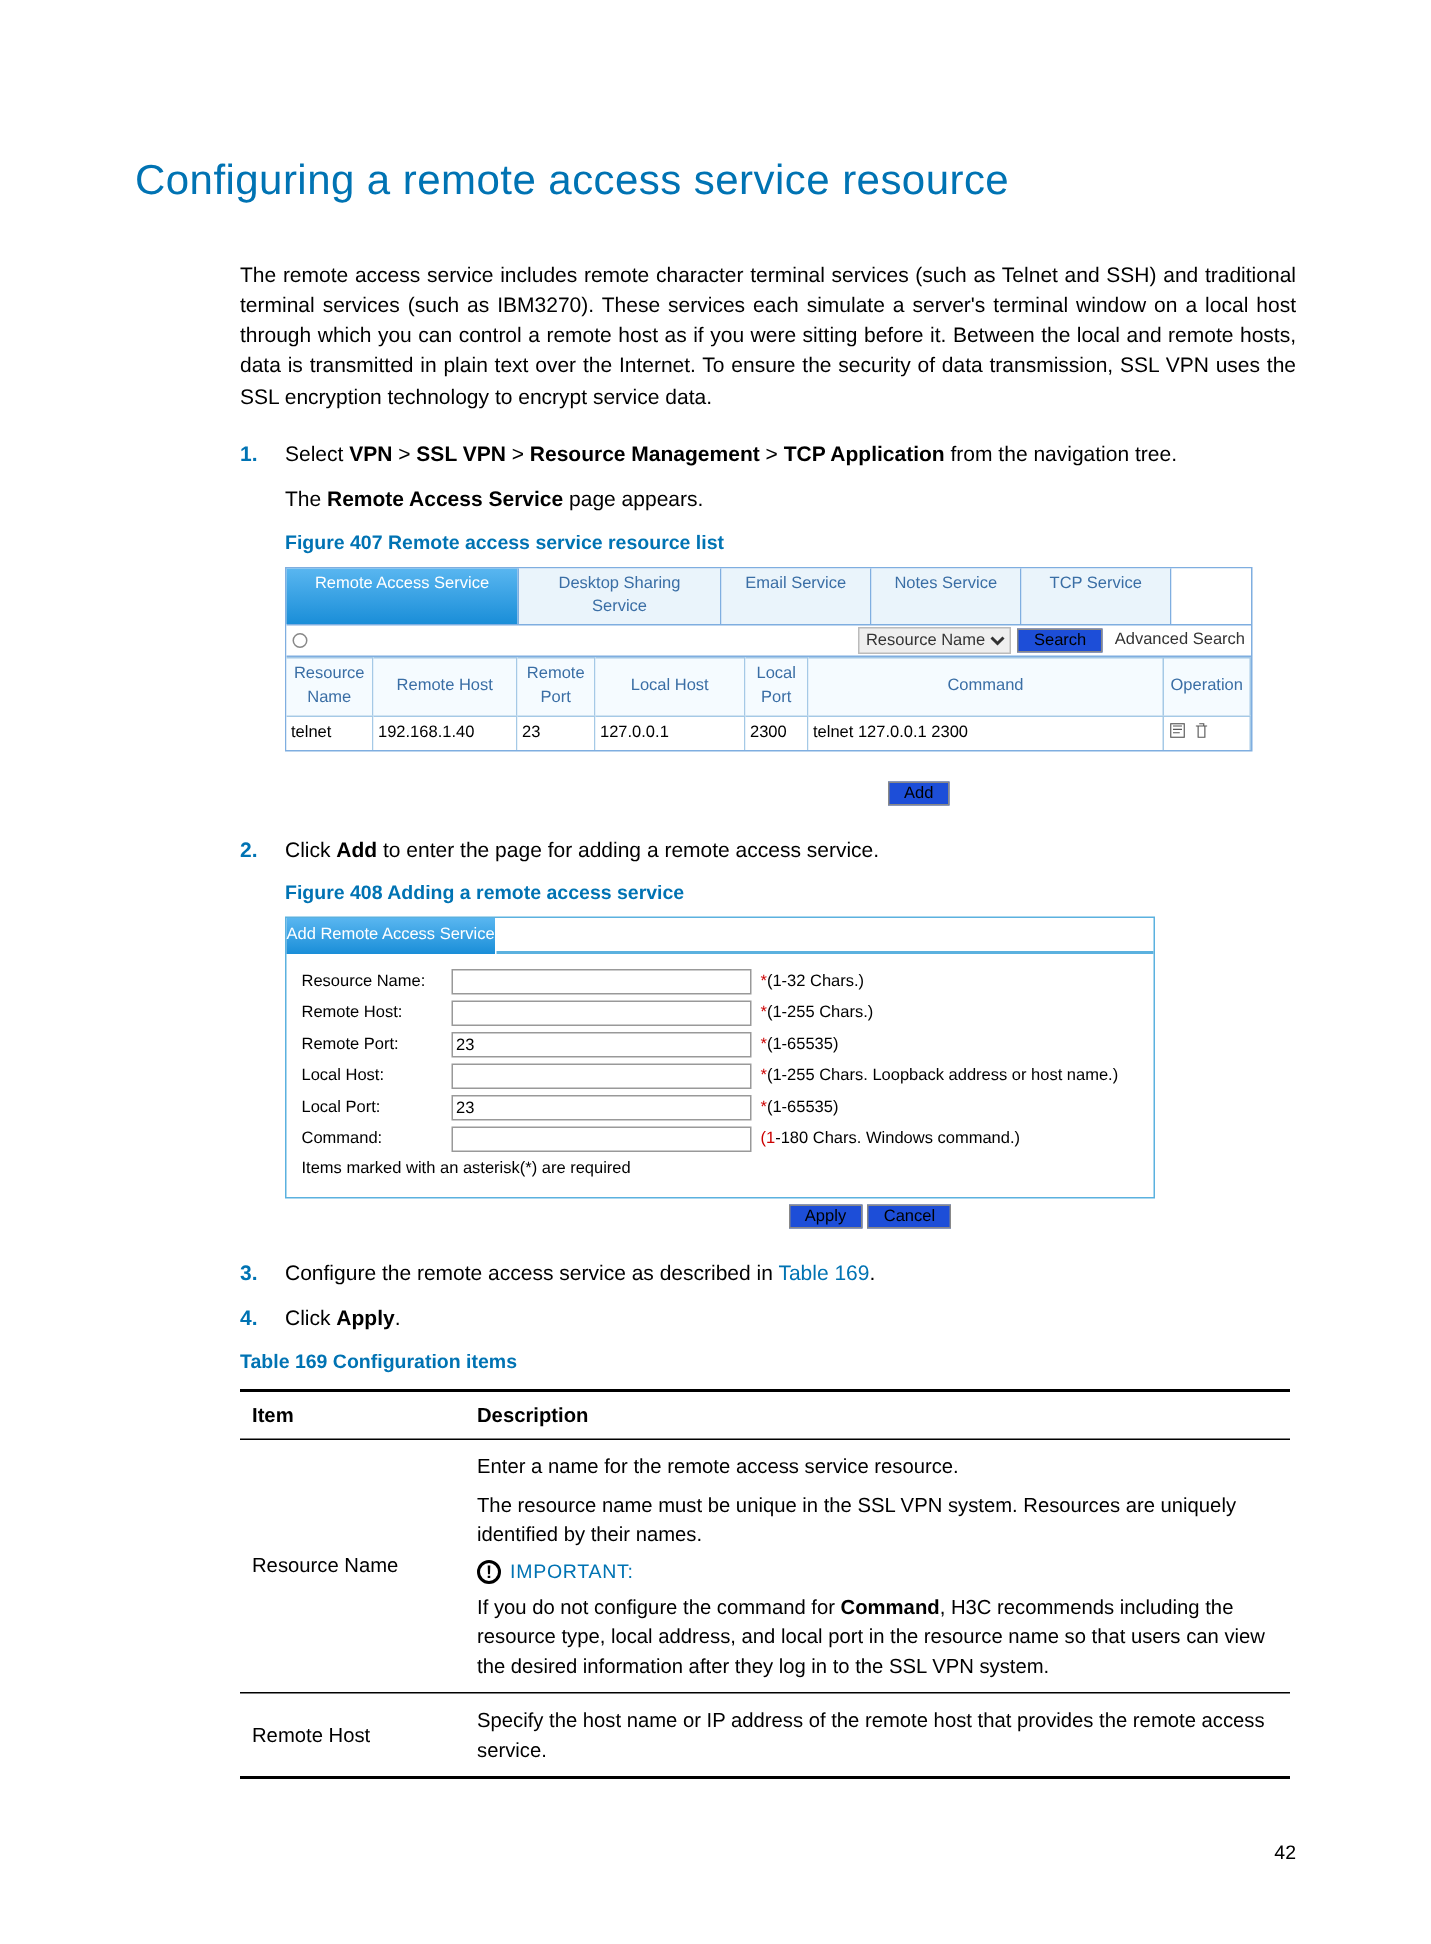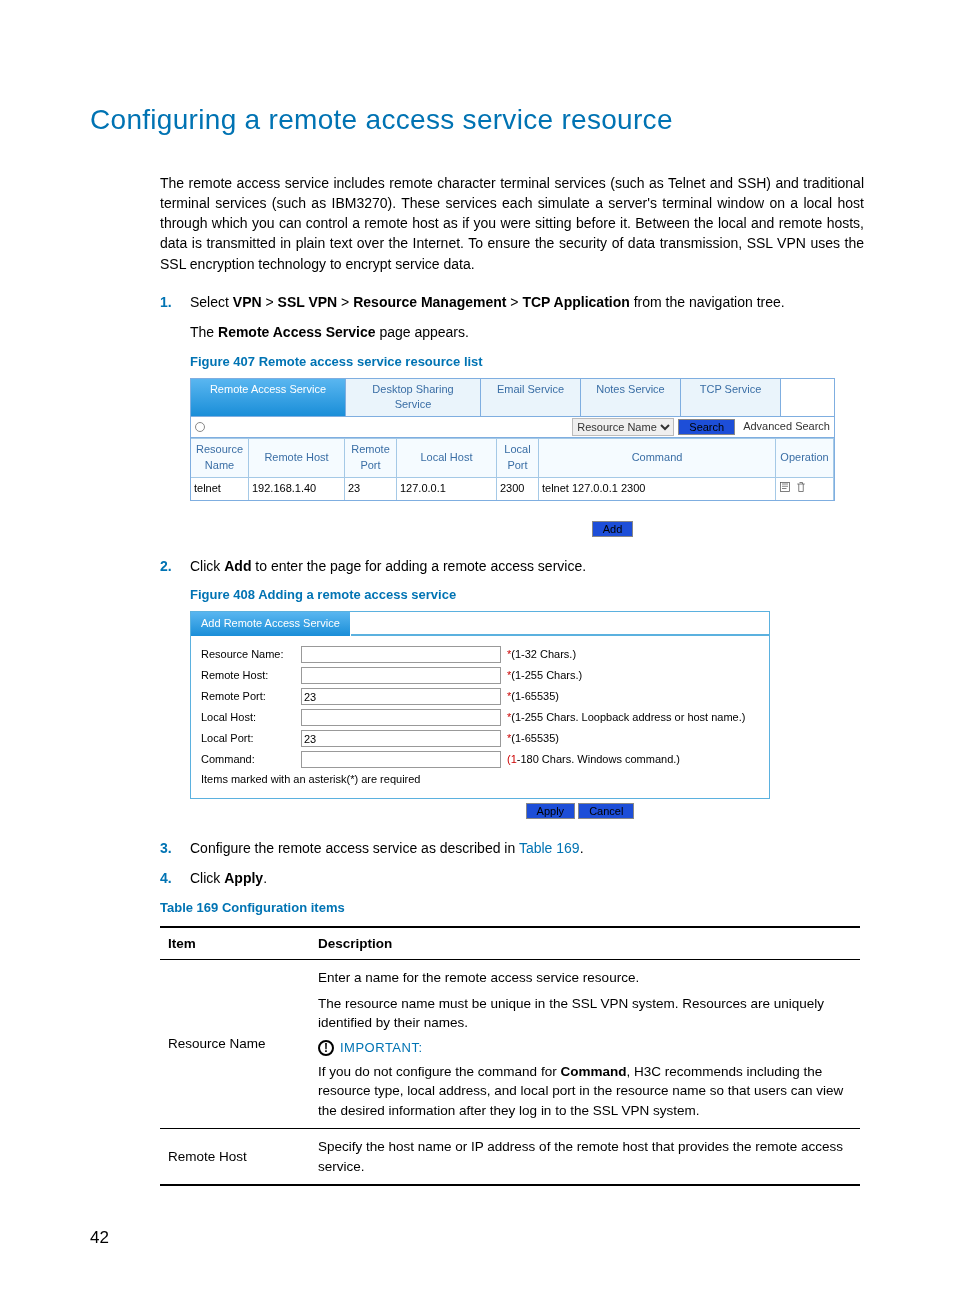--- a/index.html
+++ b/index.html
@@ -53,42 +53,42 @@
   .f407 .cell { border-right:1px solid #a5c9e6; border-top:1px solid #a5c9e6; padding:3px 3px; overflow:hidden;}
   .f407 .headrow .cell { color:#3a6ea5; background:#f5fbff; text-align:center; display:flex; align-items:center; justify-content:center; min-height:30px;}
   .f407 .datarow .cell { background:#fff; }
   .c-rn{width:58px;} .c-rh{width:96px;} .c-rp{width:52px;} .c-lh{width:100px;} .c-lp{width:42px;} .c-cmd{flex:1;} .c-op{width:58px; border-right:none;}
   .addbtn-wrap { text-align:center; margin-top:20px; margin-left:100px; width:645px; font-size:11px;}
   .btn { border:1px solid #888; background:#1d4ed8; padding:1px 10px; font-size:11px; }
 
   
   .f408 { border:1px solid #5bb1df; font-size:11px; width:580px; }
   .f408 .hdr { display:flex; }
-  .f408 .hdr .tab408 { background: linear-gradient(#59b6f0,#1a8ed8); color:#fff; padding:4px 10px; border-right:1px solid #fff;}
+  .f408 .hdr .tab408 { background: linear-gradient(#59b6f0,#1a8ed8); color:#fff; padding:4px 0; border-right:1px solid #fff;}
   .f408 .hdr .rest { flex:1; border-bottom:2px solid #5bb1df; }
   .f408 .formbody { padding: 8px 0 6px 0; }
   .f408 .frow { display:flex; align-items:center; padding:2px 10px; }
   .f408 .flabel { width:100px; }
   .f408 .finput { width:200px; border:1px solid #999; height:17px; font-size:11px; padding:0 2px;}
   .f408 .fhint { margin-left:6px; color:#000; }
   .f408 .fhint::first-letter { color:#c00; }
   .f408 .note { font-size:11px; padding:2px 10px 4px 10px; }
   .f408btnwrap { width:580px; margin-left:100px; text-align:center; margin-top:4px; font-size:11px;}
 
   
   table.t169 { margin-left:70px; border-collapse: collapse; width: 700px; font-size: 13.5px; }
   table.t169 th { text-align:left; border-top:2px solid #000; border-bottom:1px solid #000; padding:6px 4px 6px 8px; font-weight:bold;}
   table.t169 td { border-bottom:1px solid #000; padding:8px 4px 8px 8px; vertical-align: middle; }
   table.t169 tr.lastrow td { border-bottom:2px solid #000; }
   .important-row { display:flex; align-items:center; gap:6px; color:#0073b3; font-weight:normal; margin: 6px 0 4px 0;}
   .important-row .circ { width:16px; height:16px; border:2px solid #000; border-radius:50%; display:flex; align-items:center; justify-content:center; font-weight:bold; font-size:12px; color:#000;}
   .important-row .txt { letter-spacing:0.5px; font-size:13px;}
   .op-icons { display:flex; gap:4px; align-items:center; }
   .ico { width:12px; height:12px; }
-  .pagenum { text-align:left; margin-top:40px; font-size:17px;}
+  .pagenum { text-align:right; margin-top:40px; font-size:13px;}
 </style>
 </head>
 <body>
 
 <h1>Configuring a remote access service resource</h1>
 
 <p class="intro">The remote access service includes remote character terminal services (such as Telnet and SSH) and traditional terminal services (such as IBM3270). These services each simulate a server's terminal window on a local host through which you can control a remote host as if you were sitting before it. Between the local and remote hosts, data is transmitted in plain text over the Internet. To ensure the security of data transmission, SSL VPN uses the SSL encryption technology to encrypt service data.</p>
 
 <ol class="steps">
   <li>

